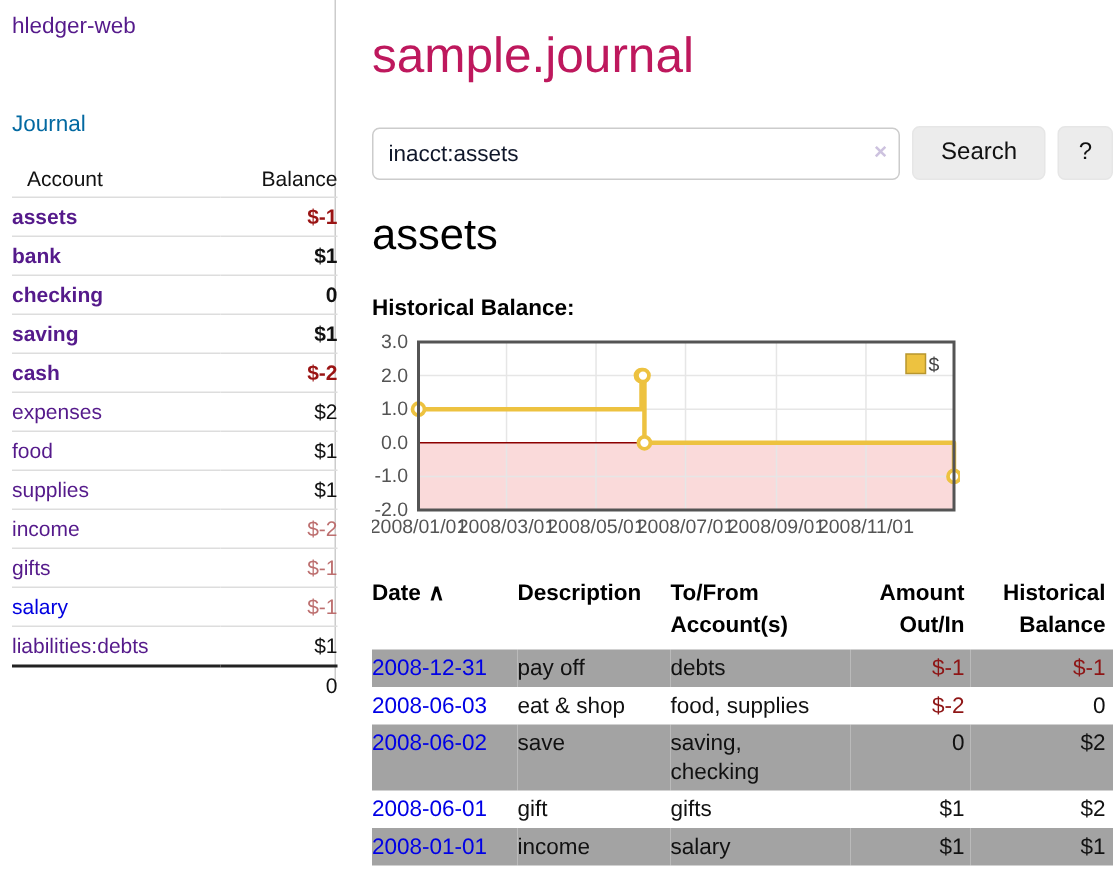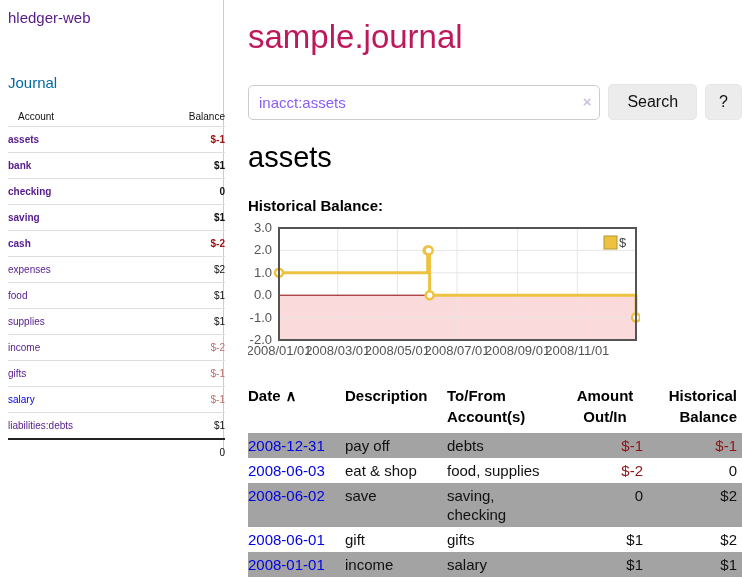--- a/index.html
+++ b/index.html
@@ -11,42 +11,42 @@
   }
   a { text-decoration:none; cursor:pointer; }
 
   
   .sidebar {
     position:absolute; left:0; top:0; width:224px; height:456px;
     border-right:1px solid #ccc; padding:9px 8px 0 8px;
   }
   .brand { color:#551A8B; font-size:15px; display:inline-block; }
   .journal-link { display:inline-block; margin-top:47px; color:#0369a1; font-size:15px; }
-  table.accounts { border-collapse:collapse; width:217px; margin-top:17px; font-size:10px; }
+  table.accounts { border-collapse:collapse; width:217px; margin-top:17px; font-size:14px; }
   table.accounts th { font-weight:400; padding:2px 0 4px; border-bottom:1px solid #ddd; }
   table.accounts th.h-acct { text-align:left; padding-left:10px; }
   table.accounts th.h-bal { text-align:right; }
   table.accounts td { padding:3px 0; border-bottom:1px solid #ddd; line-height:19px; }
   table.accounts tr.last-acct td { border-bottom:2px solid #222; }
   table.accounts tr.total-row td { border-bottom:none; padding:3px 0 6px; }
   td.acct { text-align:left; }
   td.bal  { text-align:right; }
   .lvl0 { padding-left:10px; } .lvl1 { padding-left:21px; } .lvl2 { padding-left:31px; }
   .b { font-weight:700; }
   .purple { color:#551A8B; } .blue { color:#0000e0; }
   .neg-strong { color:#9a1414; } .neg-soft { color:#bd6f6f; } .val { color:#111; }
 
   
   .main { position:absolute; left:248px; top:0; width:494px; }
   h1.title { font-size:33px; font-weight:400; margin:18px 0 0; color:#be185d; }
   .search-row { margin-top:28px; display:flex; align-items:center; gap:8px; }
   .search-wrap { position:relative; width:362px; }
   .search-wrap input {
     width:100%; height:35px; border:1px solid #ccc; border-radius:5px;
-    padding:6px 28px 6px 10px; font-size:15px; color:#8b5cf6;
+    padding:6px 28px 6px 10px; font-size:15px; color:#0f172a;
     font-family:"Liberation Sans", sans-serif; outline:none;
   }
   .clear-x { position:absolute; right:9px; top:8px; color:#cdc2df; font-weight:700; font-size:15px; cursor:pointer; }
   .btn {
     height:36px; background:#ececec; border:1px solid #e6e6e6; border-radius:5px;
     font-size:16px; color:#111; font-family:"Liberation Sans", sans-serif; cursor:pointer;
   }
   .btn-search { padding:0 18px; }
   .btn-help { padding:0 13px; }
   h2.acct-heading { font-size:29px; font-weight:400; margin:21px 0 0; color:#000; }
@@ -55,21 +55,21 @@
 
   
   table.register { border-collapse:collapse; width:494px; margin-top:14px; font-size:15px; }
   table.register th {
     font-weight:700; vertical-align:top; padding:4px 0 6px; line-height:21px;
     white-space:pre-line; text-align:left; color:#000;
   }
   table.register th.r, table.register td.r { text-align:right; }
   table.register td { padding:3px 0; vertical-align:top; line-height:19px; white-space:pre-line; }
   table.register td.c-amt { padding-right:4px; }
-  table.register th.c-amt { padding-right:4px;text-align:center; }
+  table.register th.c-amt { padding-right:4px; }
   table.register td.c-bal { padding-right:5px; }
   table.register th.c-bal { padding-right:5px; }
   tr.green { background:#a3a3a3; }
   .date-link { color:#0000e6; }
   .neg { color:#8e1515; }
   .sort-caret { font-weight:700; margin-left:5px; font-size:15px; }
 </style>
 </head>
 <body>
 

